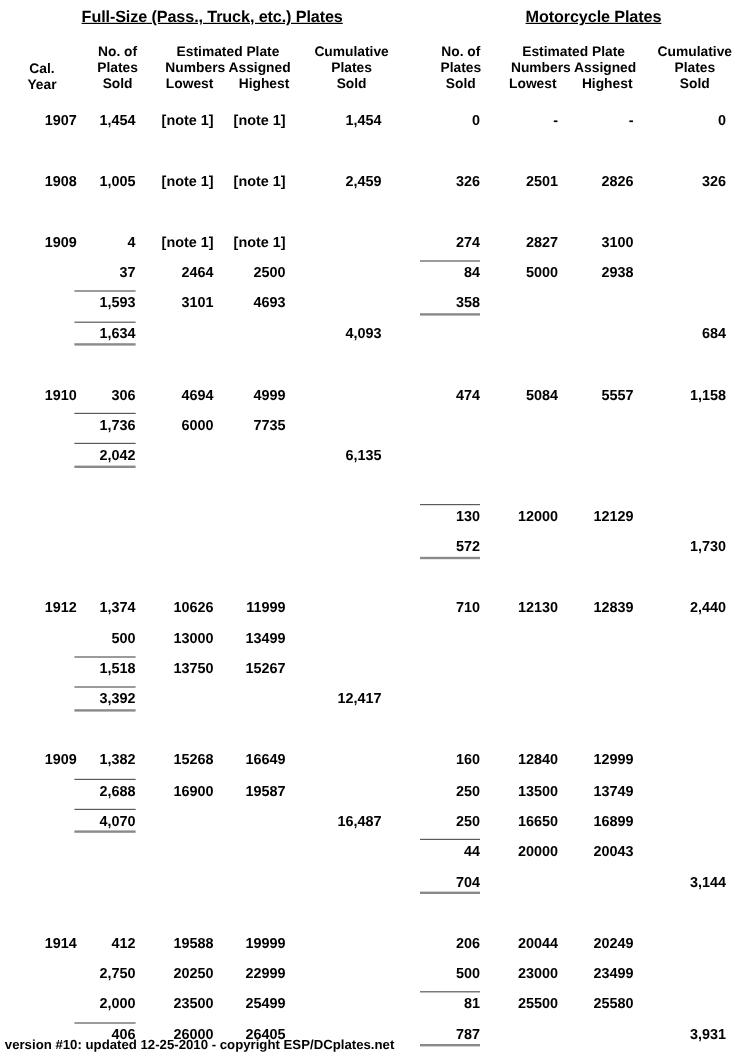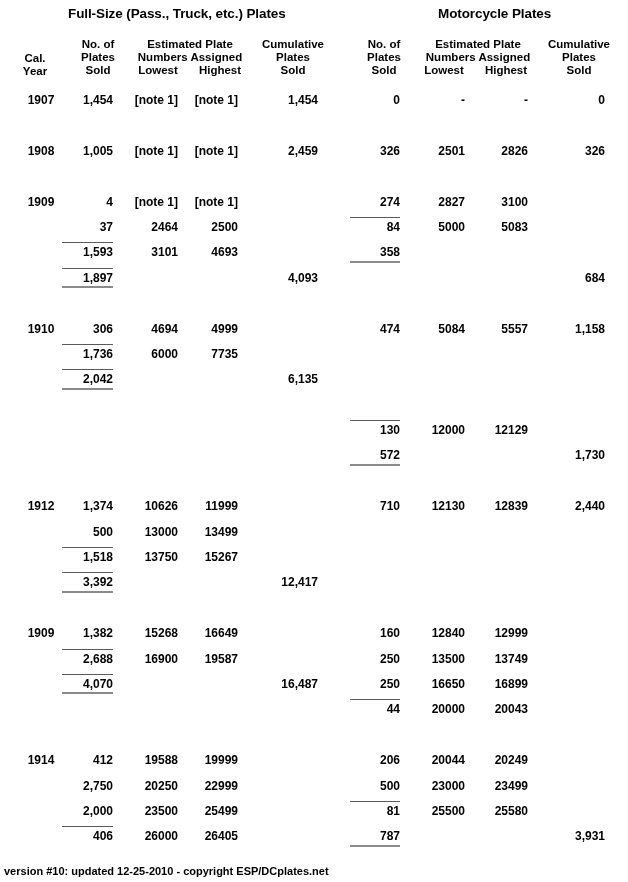--- a/index.html
+++ b/index.html
@@ -20,20 +20,21 @@
   
   .titles {
     position: relative;
     height: 30px;
   }
   .section-title {
     position: absolute;
     top: 6px;
     font-size: 13.5px;
     font-weight: bold;
+    text-decoration: underline;
     white-space: nowrap;
     letter-spacing: -0.1px;
   }
   .section-title.full  { left: 68px; }
   .section-title.moto  { left: 398px; padding-left: 40px; }
 
   
   .header-band {
     position: relative;
     height: 58px;
@@ -72,21 +73,21 @@
   }
   .cell {
     position: absolute;
     top: 0;
     font-size: 12px;
     font-weight: bold;
     line-height: 25.4px;
     white-space: nowrap;
   }
   .cell.num { text-align: right; }
-  .cell.yr  { text-align: center; }
+  .cell.yr  { text-align: right; }
 
   
   .c-year { left: 18px;  width: 46px;  }
   .c-f-sold { left: 60px;  width: 53px; }
   .c-f-low  { left: 126px; width: 52px; }
   .c-f-high { left: 186px; width: 52px; }
   .c-f-cum  { left: 258px; width: 60px; }
 
   .c-m-sold { left: 348px; width: 52px; }
   .c-m-low  { left: 413px; width: 52px; }
@@ -219,30 +220,30 @@
       <div class="cell c-m-sold num">274</div>
       <div class="cell c-m-low num">2827</div>
       <div class="cell c-m-high num">3100</div>
     </div>
     <div class="drow">
       <div class="cell c-f-sold num">37</div>
       <div class="cell c-f-low num">2464</div>
       <div class="cell c-f-high num">2500</div>
       <div class="cell c-m-sold num rule-above">84</div>
       <div class="cell c-m-low num">5000</div>
-      <div class="cell c-m-high num">5083</div>
+      <div class="cell c-m-high num">2938</div>
     </div>
     <div class="drow">
       <div class="cell c-f-sold num rule-above">1,593</div>
       <div class="cell c-f-low num">3101</div>
       <div class="cell c-f-high num">4693</div>
       <div class="cell c-m-sold num rule-below">358</div>
     </div>
     <div class="drow">
-      <div class="cell c-f-sold num rule-above rule-below">1,897</div>
+      <div class="cell c-f-sold num rule-above rule-below">1,634</div>
       <div class="cell c-f-cum num">4,093</div>
       <div class="cell c-m-cum num">684</div>
     </div>
     <div class="drow"></div>
     <div class="drow">
       <div class="cell c-year yr">1910</div>
       <div class="cell c-f-sold num">306</div>
       <div class="cell c-f-low num">4694</div>
       <div class="cell c-f-high num">4999</div>
       <div class="cell c-m-sold num">474</div>
@@ -317,20 +318,24 @@
       <div class="cell c-f-cum num">16,487</div>
       <div class="cell c-m-sold num">250</div>
       <div class="cell c-m-low num">16650</div>
       <div class="cell c-m-high num">16899</div>
     </div>
     <div class="drow">
       <div class="cell c-m-sold num rule-above">44</div>
       <div class="cell c-m-low num">20000</div>
       <div class="cell c-m-high num">20043</div>
     </div>
+    <div class="drow">
+      <div class="cell c-m-sold num rule-below">704</div>
+      <div class="cell c-m-cum num">3,144</div>
+    </div>
     <div class="drow"></div>
     <div class="drow">
       <div class="cell c-year yr">1914</div>
       <div class="cell c-f-sold num">412</div>
       <div class="cell c-f-low num">19588</div>
       <div class="cell c-f-high num">19999</div>
       <div class="cell c-m-sold num">206</div>
       <div class="cell c-m-low num">20044</div>
       <div class="cell c-m-high num">20249</div>
     </div>

